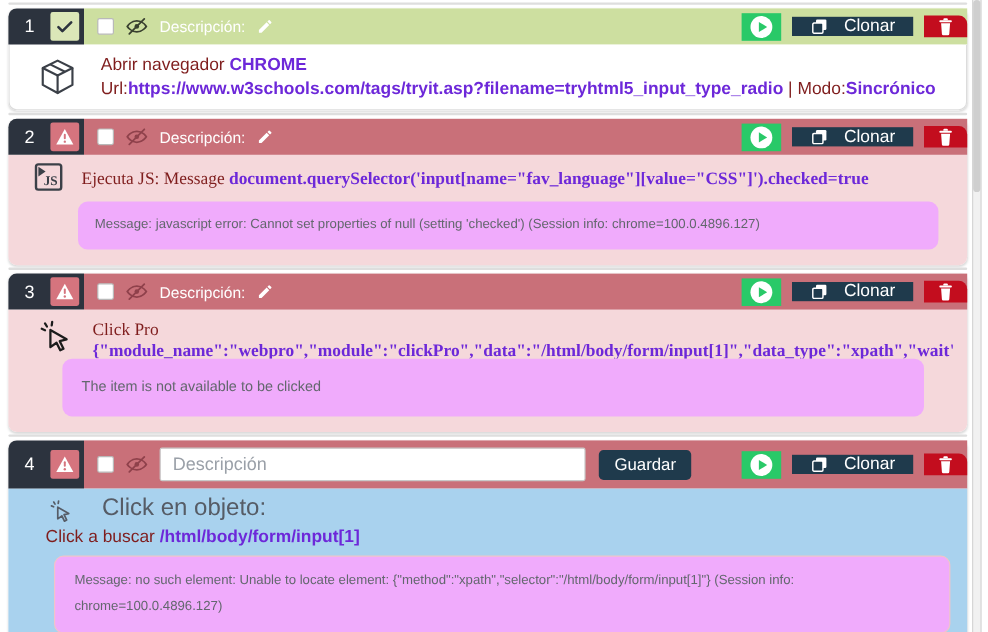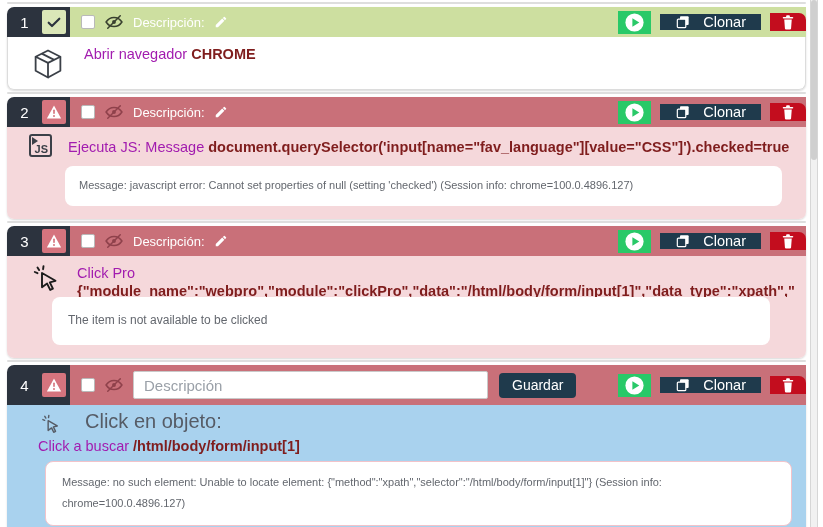--- a/index.html
+++ b/index.html
@@ -36,34 +36,34 @@
   .desc-input::placeholder { color: #9aa0a8; }
   .btn-save { height: 25px; background: #1f3a4c; color: #fff; border: none; border-radius: 4px; padding: 0 13px; font-size: 14px; margin-left: 2px; cursor: pointer; font-family: inherit; }
 
   
   .content { border-radius: 0 0 7px 7px; }
   .content.white { background: #fff; border: 1px solid #dcdcdc; border-top: none; display: flex; align-items: flex-start; padding: 7px 12px; }
   .content.pink { background: #f5d8db; padding: 7px 12px 13px 12px; }
   .content.blue { background: #a9d2ee; padding: 6px 12px 16px 12px; border-radius: 0; }
 
   .lines { font-size: 14.5px; line-height: 20px; min-width: 0; }
-  .muted { color: #a21caf; }
-  .strong { color: #7f1d1d; font-weight: bold; }
+  .muted { color: #7f1d1d; }
+  .strong { color: #6d28d9; font-weight: bold; }
   .dark { color: #565c66; }
 
   .pkg-icon { width: 36px; height: 36px; color: #3b4048; margin: 2px 18px 0 10px; flex: 0 0 auto; }
 
-  .action-row { display: flex; align-items: flex-start; }
+  .action-row { display: flex; align-items: flex-start; font-family: Liberation Serif, serif; }
   .js-icon { width: 23px; height: 23px; border: 2px solid #3b4048; border-radius: 3px; margin: 0 16px 0 10px; position: relative; display: flex; align-items: flex-end; justify-content: flex-end; font-weight: bold; font-size: 11px; color: #3b4048; padding-right: 2px; flex: 0 0 auto; }
   .js-icon::before { content: ""; position: absolute; top: 1px; left: 1px; border-left: 6px solid #3b4048; border-top: 4px solid transparent; border-bottom: 4px solid transparent; }
 
   .cursor-icon { width: 32px; height: 34px; margin: 0 14px 0 12px; color: #1c1c1c; flex: 0 0 auto; }
   .cursor-small { width: 23px; height: 24px; margin: 2px 20px 0 10px; color: #565c66; flex: 0 0 auto; }
 
-  .msg-box { background: #ffffff; border-radius: 8px; color: #63676e; }
+  .msg-box { background: #f0abfc; border-radius: 8px; color: #63676e; }
   .msg2 { margin: 9px 12px 0 46px; padding: 13px 14px 15px; font-size: 11px; }
   .msg3 { margin: 0 24px 0 33px; padding: 16px 16px 18px; font-size: 12px; position: relative; }
   .msg4 { margin: 6px 2px 0 26px; padding: 10px 16px; font-size: 11px; line-height: 1.95; border: 1px solid #f2c3ca; }
 
   .clip { height: 14px; overflow: hidden; line-height: 16px; white-space: nowrap; }
   .line3 { margin: 0 0 0 19px; font-size: 14.5px; line-height: 18px; }
   .row4-top { display: flex; margin-left: 11px; }
   .row4-top .lines { line-height: 17px; font-size: 20px; padding-top: 2px; }
   .row4-top .cursor-small { margin-right: 22px; }
 
@@ -142,20 +142,23 @@
               <path d="M16 4l11 5.5L16 15 5 9.5 16 4z"></path>
               <path d="M5 9.5V22l11 6V15"></path>
               <path d="M27 9.5V22l-11 6"></path>
               <path d="M10.5 6.8l11 5.5"></path>
             </svg>
         </span>
         <div class="lines">
           <div>
             <span class="muted">Abrir navegador </span><span class="strong">CHROME</span>
           </div>
+          <div>
+            <span class="muted">Url:</span><span class="strong">https://www.w3schools.com/tags/tryit.asp?filename=tryhtml5_input_type_radio</span><span class="muted"> | Modo:</span><span class="strong">Sincrónico</span>
+          </div>
         </div>
       </div>
     </div>
 
     <div class="divider"></div>
 
     <div class="card error">
       <div class="header">
         <div class="badge-group">
           <div class="num">2</div>

